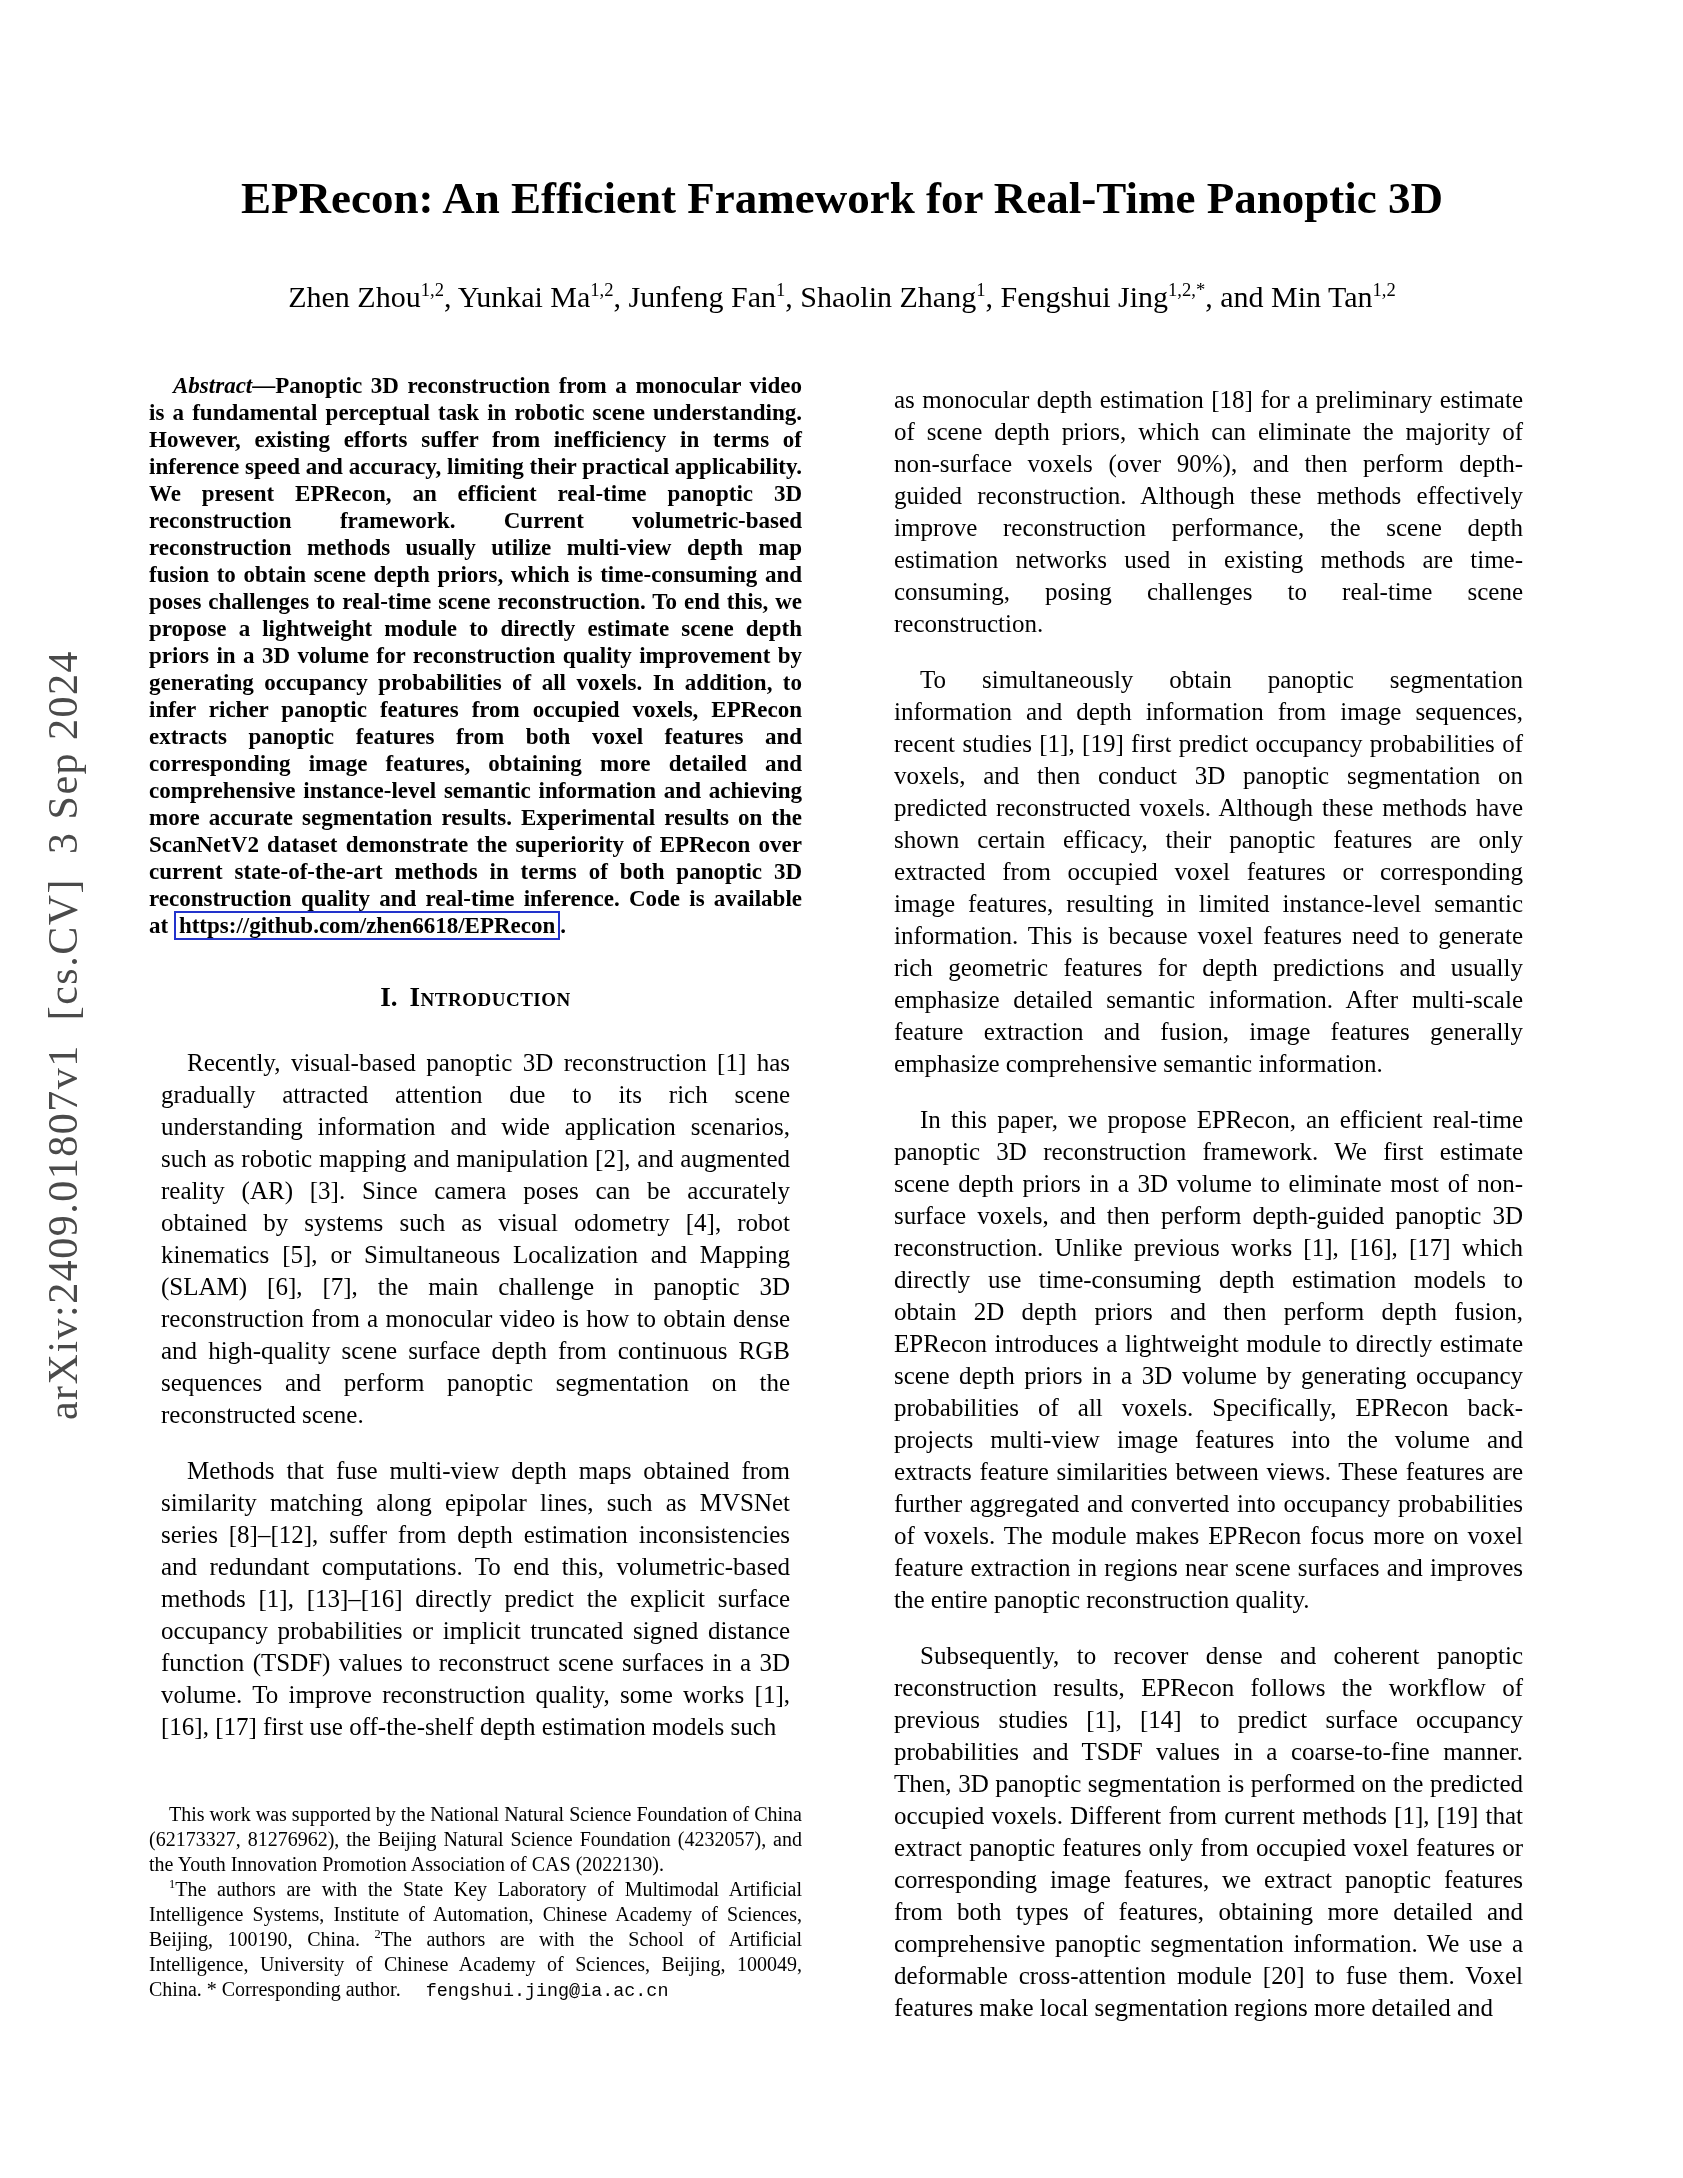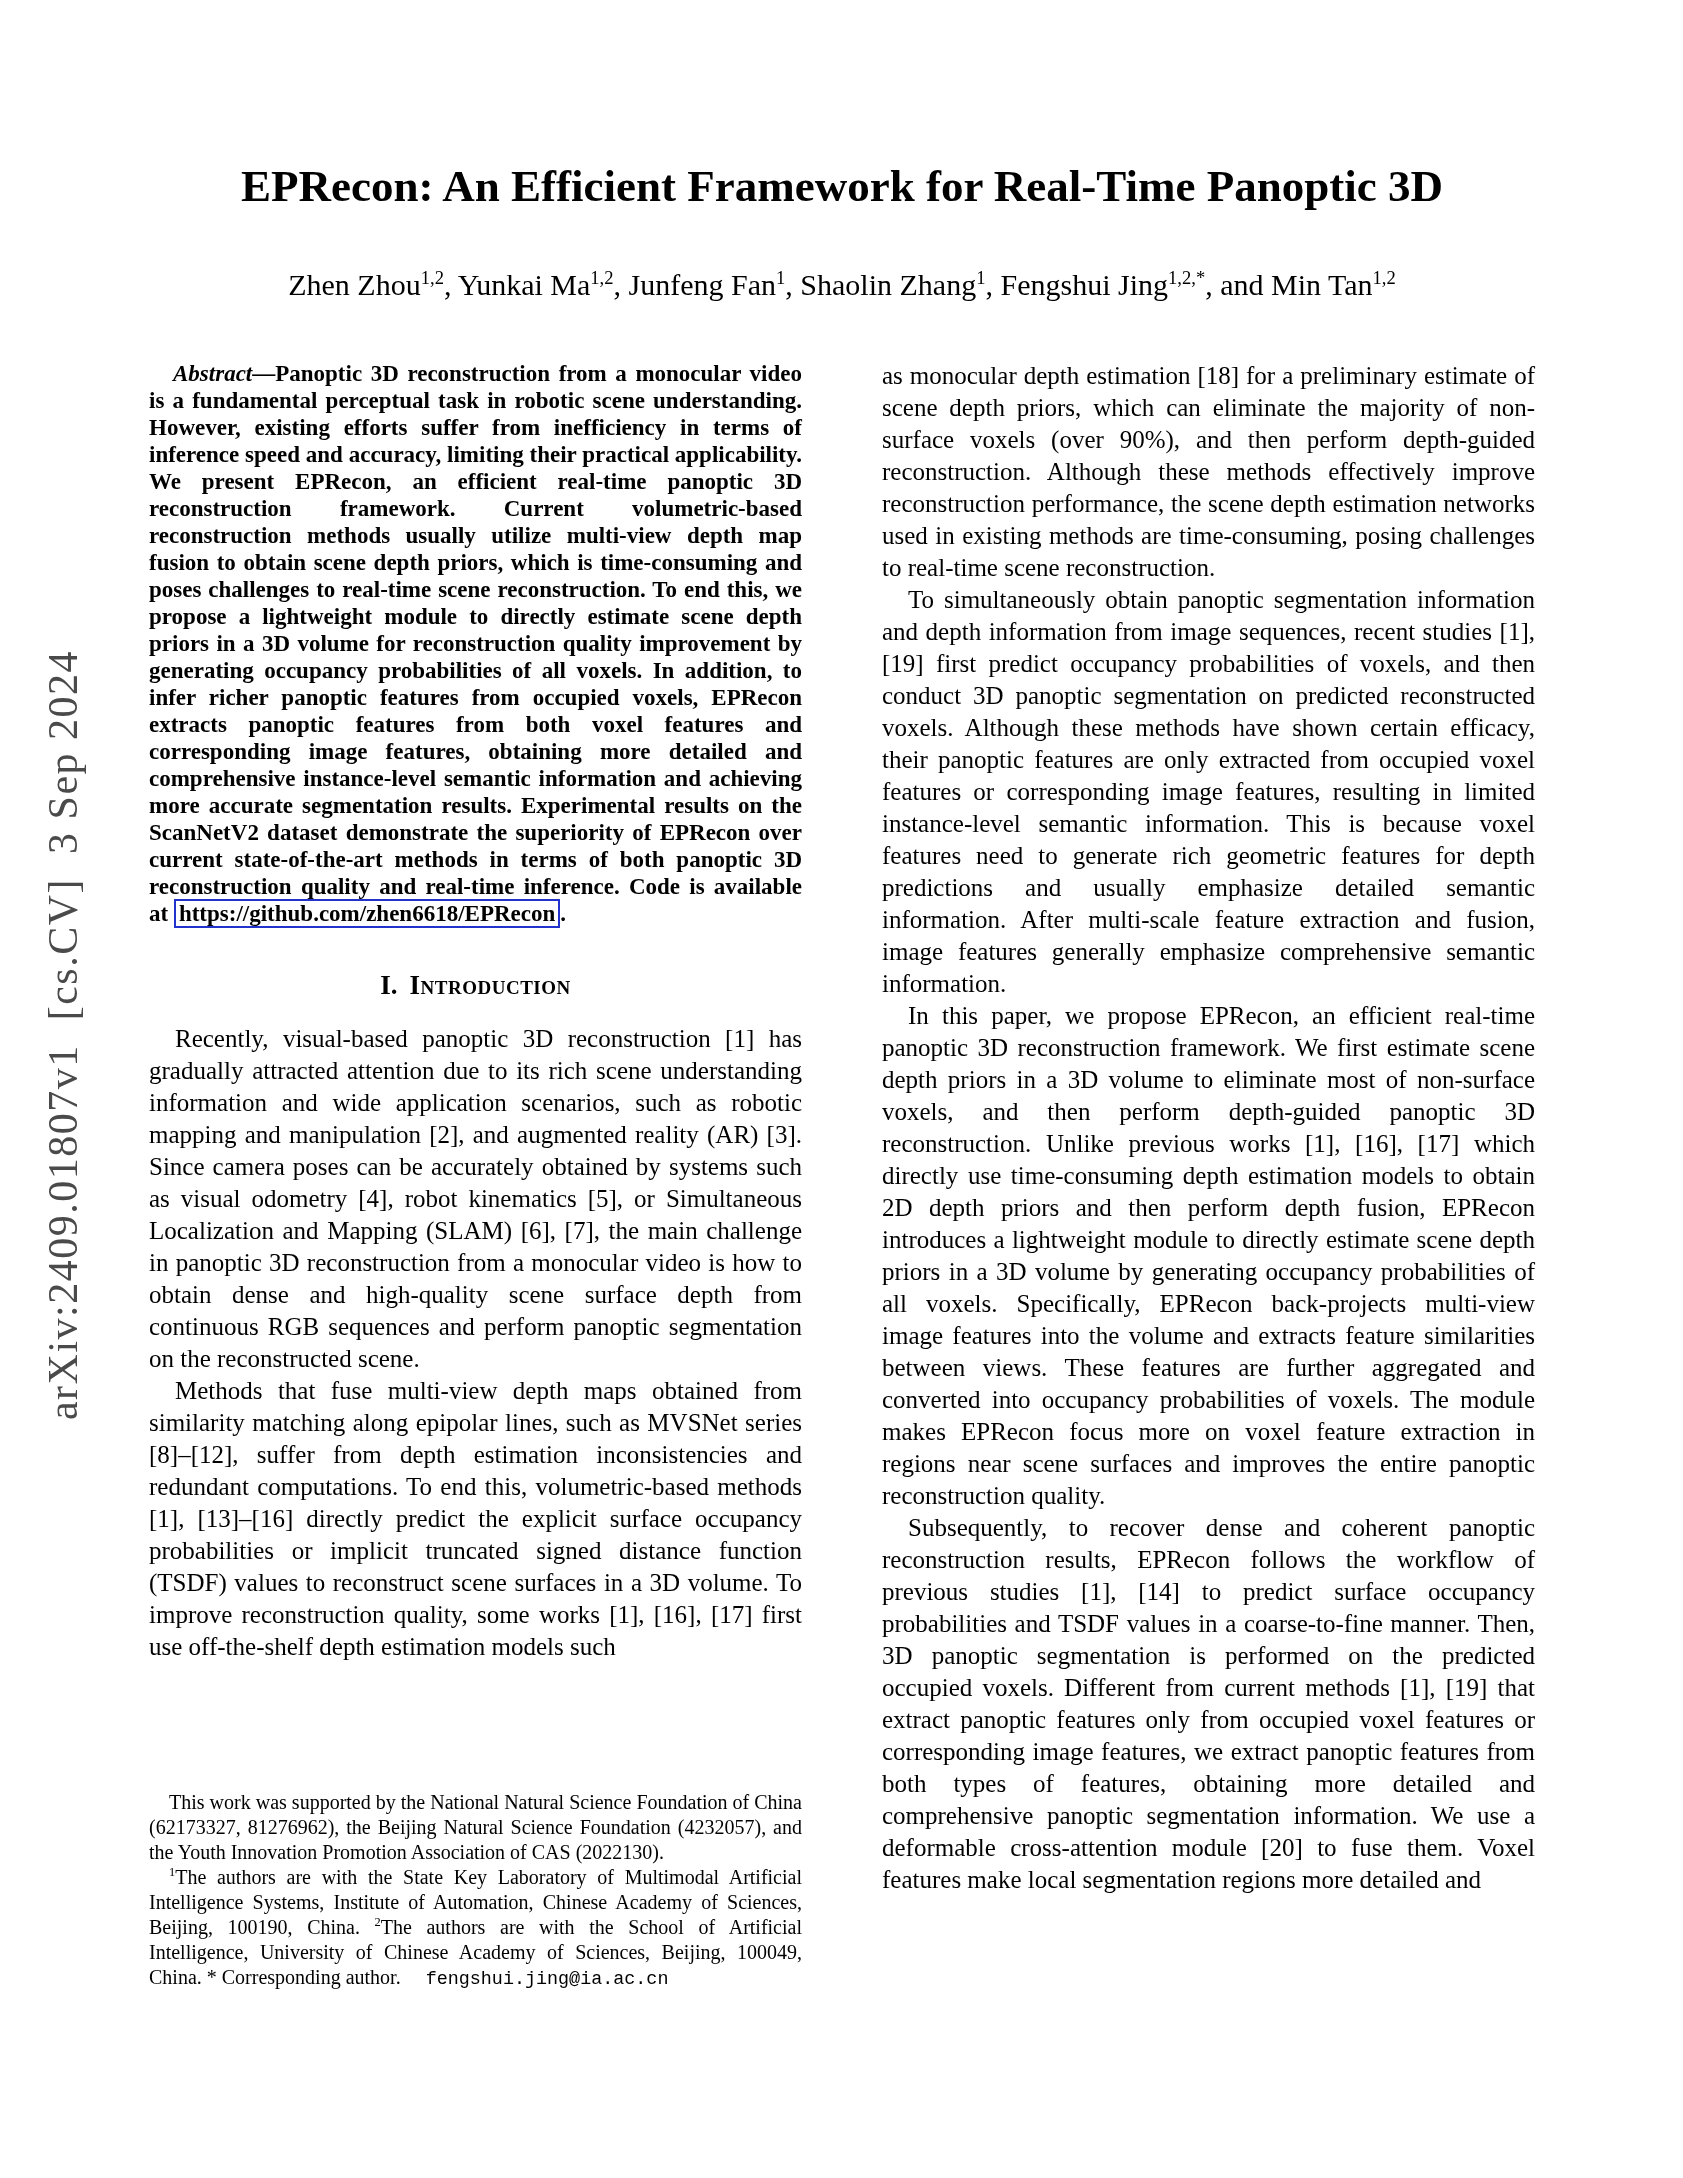--- a/index.html
+++ b/index.html
@@ -27,21 +27,21 @@
     top: 1035px;
     transform: translate(-50%, -50%) rotate(-90deg);
     white-space: nowrap;
     font-size: 42px;
     letter-spacing: 1.5px;
     color: #4a4a4a;
   }
   .content {
     position: absolute;
     left: 149px;
-    top: 0;
+    top: 12px;
     width: 1386px;
   }
   .title {
     margin: 0;
     padding-top: 156px;
     font-size: 45px;
     line-height: 61px;
     font-weight: bold;
     text-align: center;
   }
@@ -93,21 +93,21 @@
     line-height: 32px;
   }
   .section-heading .sec-num {
     margin-right: 12px;
   }
   .section-heading .sec-title {
     font-variant: small-caps;
     letter-spacing: 0.5px;
   }
   .body-p {
-    margin: 0;
+    margin: 12px;
     font-size: 25px;
     line-height: 32px;
     text-align: justify;
     text-indent: 26px;
     -webkit-hyphens: auto;
     hyphens: auto;
   }
   .body-p.noindent {
     text-indent: 0;
   }

